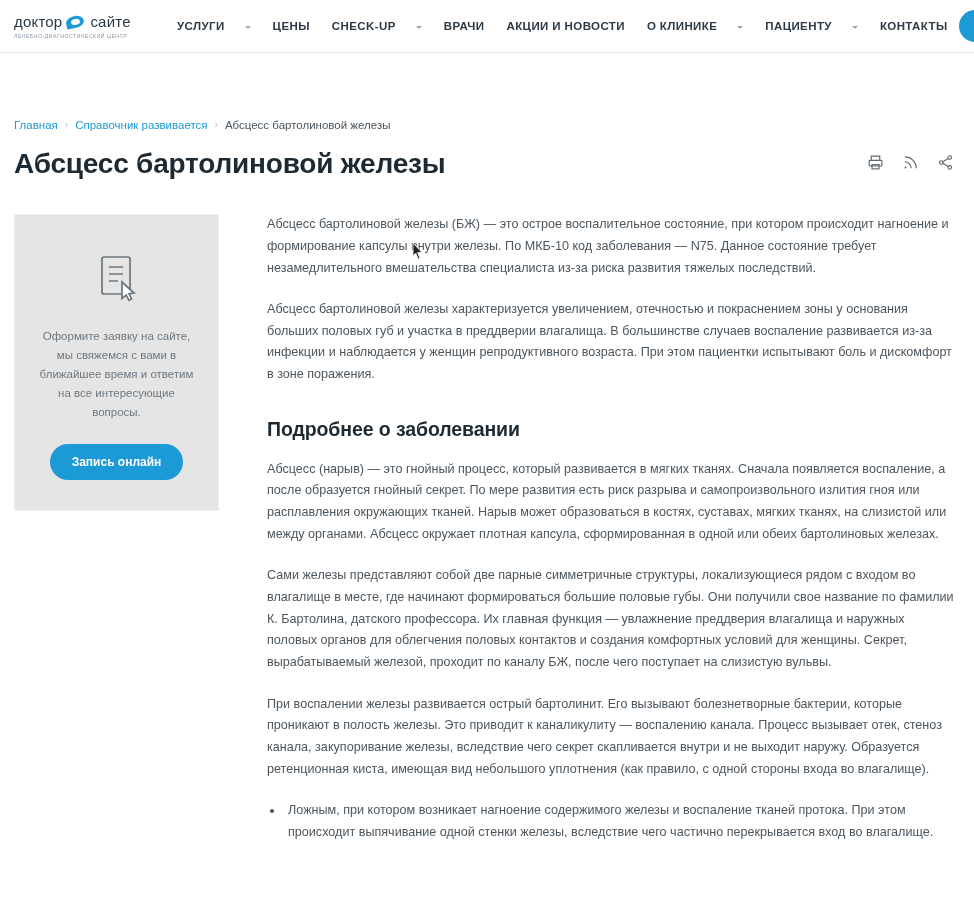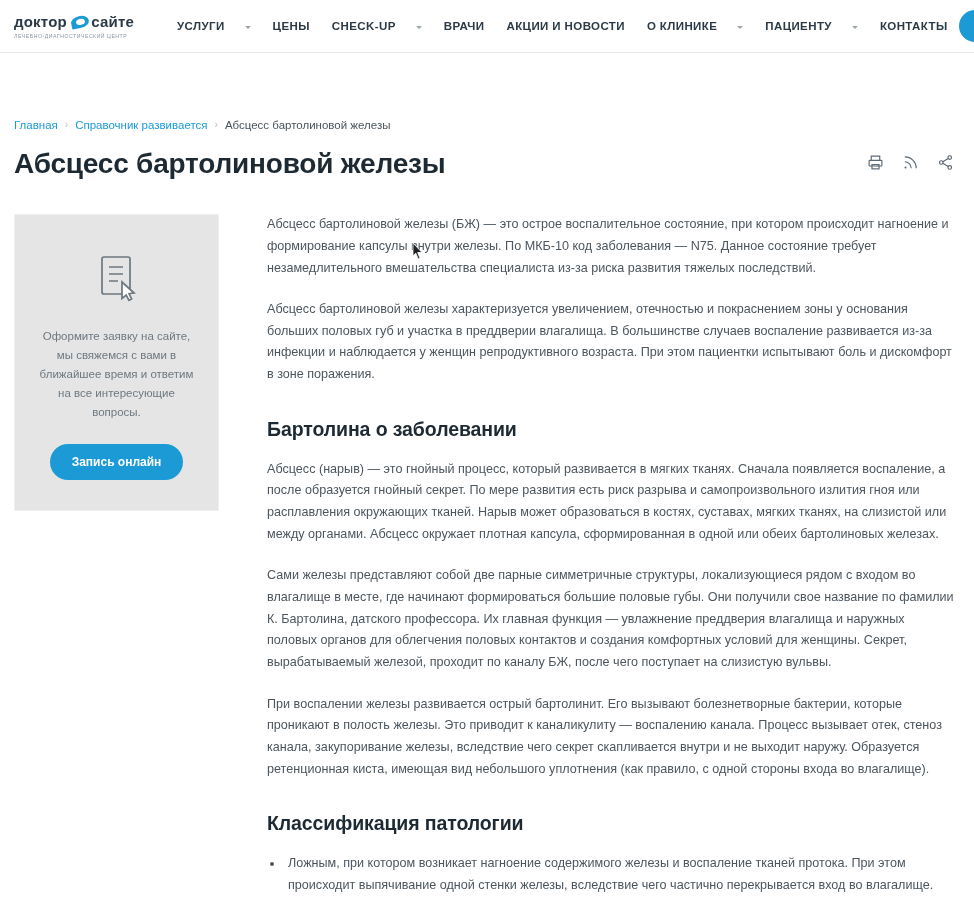--- a/index.html
+++ b/index.html
@@ -32,21 +32,21 @@
     width: 120px;
     flex: 0 0 120px;
   }
   .logo-row {
     display: flex;
     align-items: center;
     gap: 4px;
   }
   .logo-word {
     font-size: 15px;
-    font-weight: bold;
+    font-weight: normal;
     color: #2b3a46;
     letter-spacing: .2px;
   }
   .logo-mark {
     width: 20px;
     height: 14px;
     position: relative;
   }
   .logo-mark .swirl {
     position: absolute;
@@ -340,26 +340,25 @@
         </div>
         <p>Оформите заявку на сайте, мы свяжемся с вами в ближайшее время и ответим на все интересующие вопросы.</p>
         <button class="btn">Запись онлайн</button>
       </div>
     </aside>
 
     <main class="article">
       <p>Абсцесс бартолиновой железы (БЖ) — это острое воспалительное состояние, при котором происходит нагноение и формирование капсулы внутри железы. По МКБ-10 код заболевания — N75. Данное состояние требует незамедлительного вмешательства специалиста из-за риска развития тяжелых последствий.</p>
       <p>Абсцесс бартолиновой железы характеризуется увеличением, отечностью и покраснением зоны у основания больших половых губ и участка в преддверии влагалища. В большинстве случаев воспаление развивается из-за инфекции и наблюдается у женщин репродуктивного возраста. При этом пациентки испытывают боль и дискомфорт в зоне поражения.</p>
 
-      <h2>Бартолина о заболевании</h2>
+      <h2>Подробнее о заболевании</h2>
       <p>Абсцесс (нарыв) — это гнойный процесс, который развивается в мягких тканях. Сначала появляется воспаление, а после образуется гнойный секрет. По мере развития есть риск разрыва и самопроизвольного излития гноя или расплавления окружающих тканей. Нарыв может образоваться в костях, суставах, мягких тканях, на слизистой или между органами. Абсцесс окружает плотная капсула, сформированная в одной или обеих бартолиновых железах.</p>
       <p>Сами железы представляют собой две парные симметричные структуры, локализующиеся рядом с входом во влагалище в месте, где начинают формироваться большие половые губы. Они получили свое название по фамилии К. Бартолина, датского профессора. Их главная функция — увлажнение преддверия влагалища и наружных половых органов для облегчения половых контактов и создания комфортных условий для женщины. Секрет, вырабатываемый железой, проходит по каналу БЖ, после чего поступает на слизистую вульвы.</p>
       <p>При воспалении железы развивается острый бартолинит. Его вызывают болезнетворные бактерии, которые проникают в полость железы. Это приводит к каналикулиту — воспалению канала. Процесс вызывает отек, стеноз канала, закупоривание железы, вследствие чего секрет скапливается внутри и не выходит наружу. Образуется ретенционная киста, имеющая вид небольшого уплотнения (как правило, с одной стороны входа во влагалище).</p>
 
-      <h2>Классификация патологии</h2>
 
       <ul>
         <li>Ложным, при котором возникает нагноение содержимого железы и воспаление тканей протока. При этом происходит выпячивание одной стенки железы, вследствие чего частично перекрывается вход во влагалище.</li>
 
       </ul>
     </main>
 
   </div>
 </div>
 

